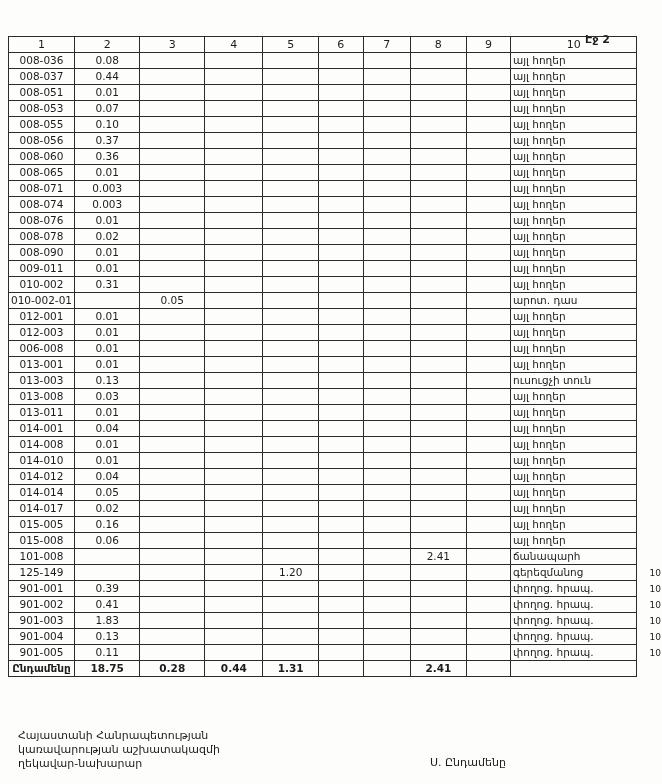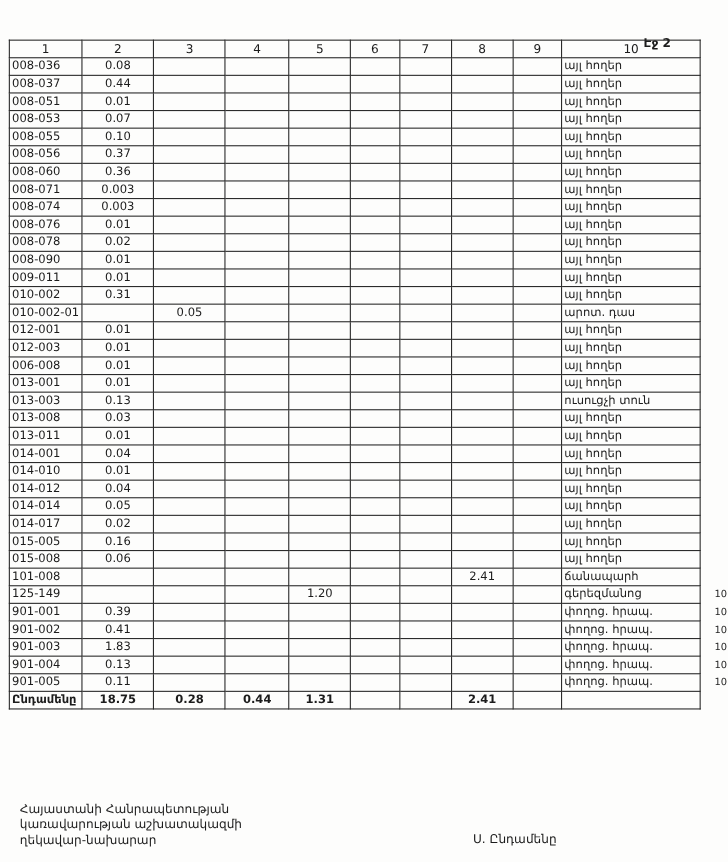--- a/index.html
+++ b/index.html
@@ -24,21 +24,21 @@
     border:1px solid #2b2b2b;
     height:15px;
     padding:0 2px;
     font-size:10.5px;
     font-weight:normal;
     line-height:15px;
     white-space:nowrap;
     overflow:hidden;
   }
   table.doc th{text-align:center;font-size:11px;}
-  td.c1{width:60px;text-align:left;padding-left:4px;margin-left:20px;}
+  td.c1{width:60px;text-align:center;padding-left:4px;margin-left:20px;}
   td.c2{width:62px;text-align:center;}
   td.c3{width:62px;text-align:center;}
   td.c4{width:55px;text-align:center;}
   td.c5{width:52px;text-align:center;}
   td.c6{width:42px;text-align:center;}
   td.c7{width:44px;text-align:center;}
   td.c8{width:53px;text-align:center;}
   td.c9{width:41px;text-align:center;}
   td.c10{width:124px;text-align:left;padding-left:4px;}
   th.c1{width:60px;} th.c2{width:62px;} th.c3{width:62px;} th.c4{width:55px;}
@@ -171,20 +171,33 @@
           <td class="c c4"></td>
           <td class="c c5"></td>
           <td class="c c6"></td>
           <td class="c c7"></td>
           <td class="c c8"></td>
           <td class="c c9"></td>
           <td class="c c10">այլ հողեր</td>
           <td class="note"></td>
         </tr>
         <tr>
+          <td class="c c1">008-065</td>
+          <td class="c c2">0.01</td>
+          <td class="c c3"></td>
+          <td class="c c4"></td>
+          <td class="c c5"></td>
+          <td class="c c6"></td>
+          <td class="c c7"></td>
+          <td class="c c8"></td>
+          <td class="c c9"></td>
+          <td class="c c10">այլ հողեր</td>
+          <td class="note"></td>
+        </tr>
+        <tr>
           <td class="c c1">008-071</td>
           <td class="c c2">0.003</td>
           <td class="c c3"></td>
           <td class="c c4"></td>
           <td class="c c5"></td>
           <td class="c c6"></td>
           <td class="c c7"></td>
           <td class="c c8"></td>
           <td class="c c9"></td>
           <td class="c c10">այլ հողեր</td>
@@ -368,20 +381,33 @@
           <td class="c c6"></td>
           <td class="c c7"></td>
           <td class="c c8"></td>
           <td class="c c9"></td>
           <td class="c c10">այլ հողեր</td>
           <td class="note"></td>
         </tr>
         <tr>
           <td class="c c1">014-001</td>
           <td class="c c2">0.04</td>
+          <td class="c c3"></td>
+          <td class="c c4"></td>
+          <td class="c c5"></td>
+          <td class="c c6"></td>
+          <td class="c c7"></td>
+          <td class="c c8"></td>
+          <td class="c c9"></td>
+          <td class="c c10">այլ հողեր</td>
+          <td class="note"></td>
+        </tr>
+        <tr>
+          <td class="c c1">014-008</td>
+          <td class="c c2">0.01</td>
           <td class="c c3"></td>
           <td class="c c4"></td>
           <td class="c c5"></td>
           <td class="c c6"></td>
           <td class="c c7"></td>
           <td class="c c8"></td>
           <td class="c c9"></td>
           <td class="c c10">այլ հողեր</td>
           <td class="note"></td>
         </tr>

